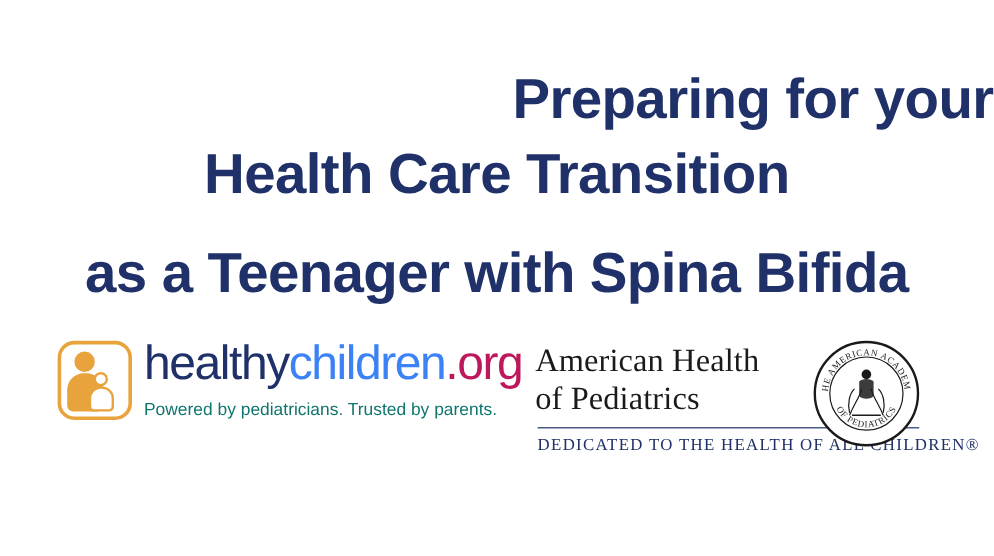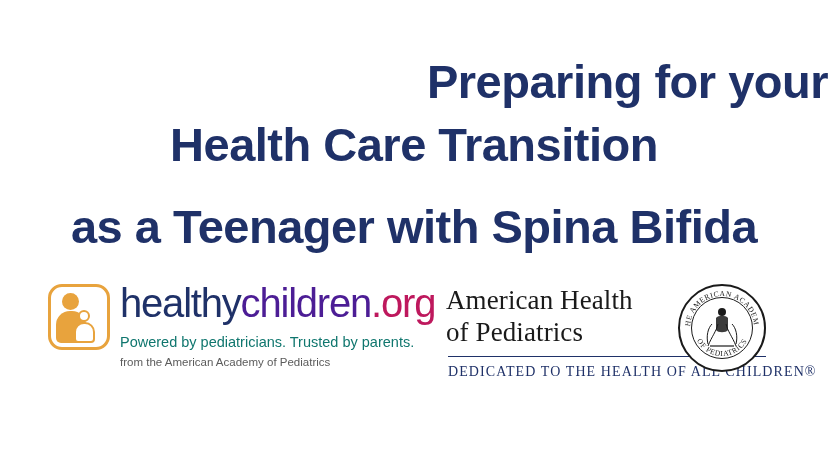--- a/index.html
+++ b/index.html
@@ -118,21 +118,21 @@
     position: absolute;
     left: 72px;
     top: 0;
     white-space: nowrap;
     font-family: "Liberation Sans", sans-serif;
     font-size: 40px;
     line-height: 46px;
     letter-spacing: -1.2px;
   }
   .hc-wordmark .healthy { color: #1f3168; text-align: right; }
-  .hc-wordmark .children { color: #4c1d95; }
+  .hc-wordmark .children { color: #3b82f6; }
   .hc-wordmark .dotorg  { color: #be185d; text-align: right; }
   .hc-tagline {
     position: absolute;
     left: 72px;
     top: 54px;
     color: #0f766e;
     font-size: 14.5px;
     font-family: "Liberation Sans", sans-serif;
     white-space: nowrap;
   }
@@ -227,21 +227,20 @@
         <div class="frame"></div>
         <div class="big-head"></div>
         <div class="big-body"></div>
         <div class="small-head"></div>
         <div class="small-body"></div>
       </div>
       <div class="hc-wordmark">
         <span class="healthy">healthy</span><span class="children">children</span><span class="dotorg">.org</span>
       </div>
       <div class="hc-tagline">Powered by pediatricians. Trusted by parents.</div>
-      <div class="hc-sub">from the American Academy of Pediatrics</div>
     </div>
 
     <div class="aap-group">
       <div class="aap-name">
         <div>American Health</div>
         <div>of Pediatrics</div>
       </div>
       <div class="aap-rule"></div>
       <div class="aap-dedicated">DEDICATED TO THE HEALTH OF ALL CHILDREN®</div>
 

